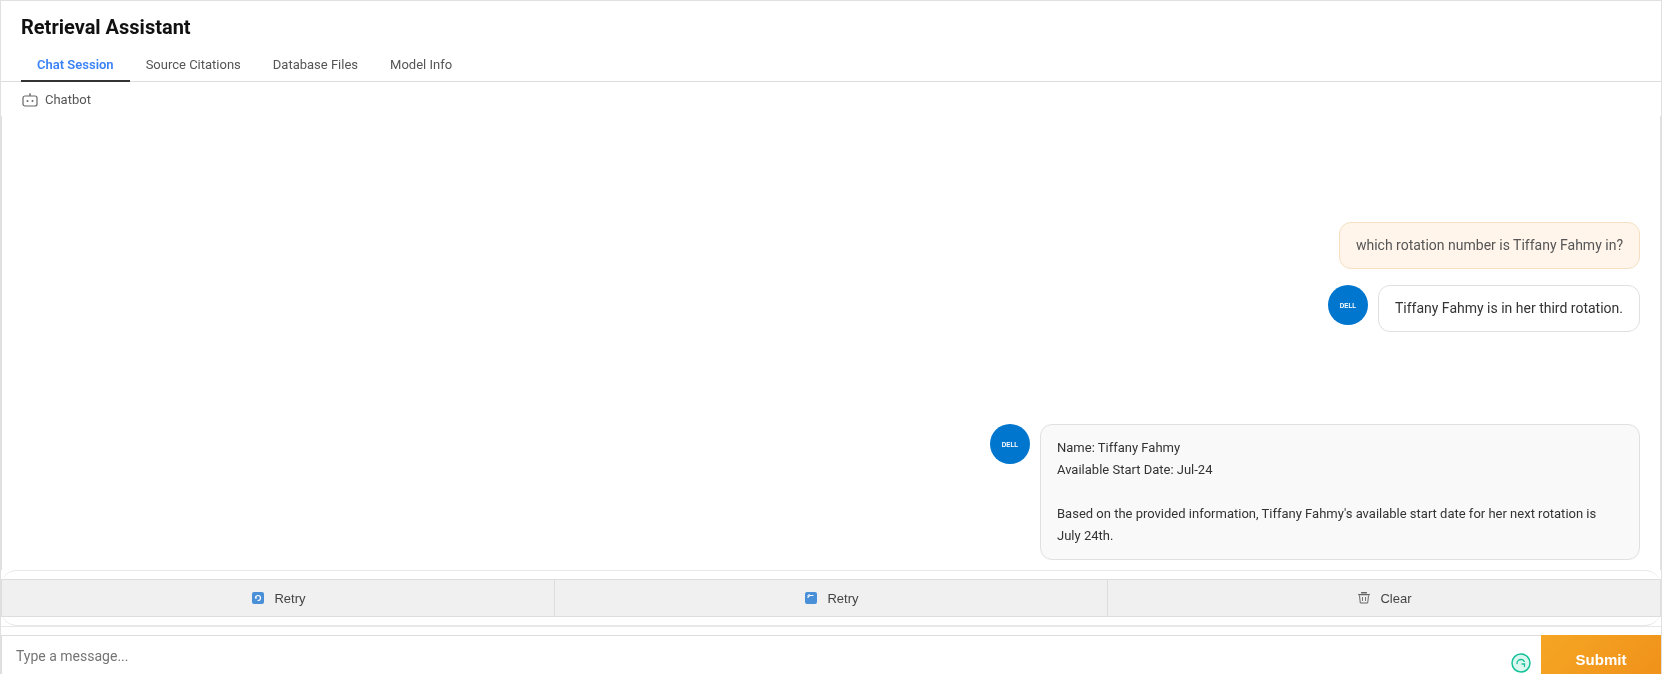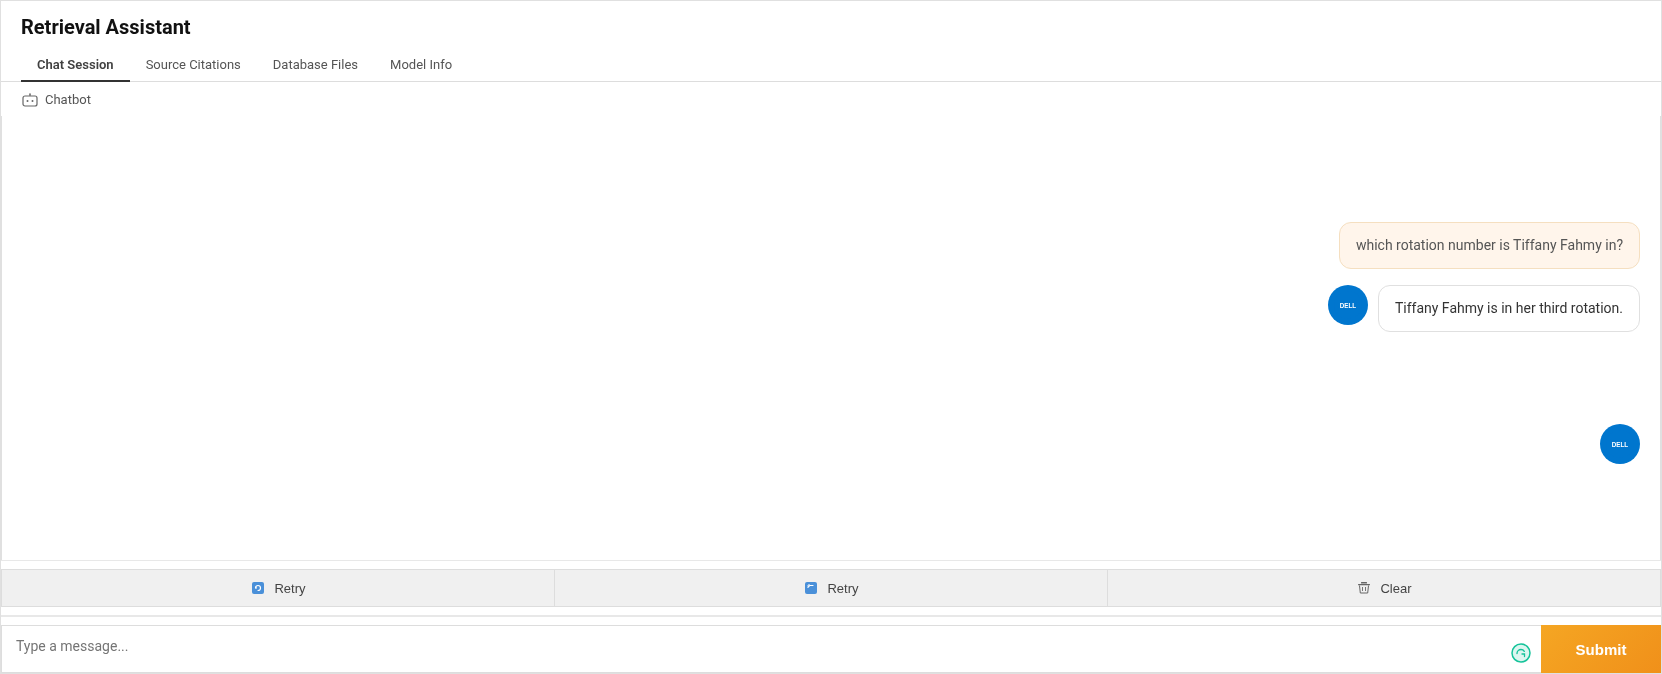--- a/index.html
+++ b/index.html
@@ -31,21 +31,21 @@
     }
     .tab {
       padding: 8px 16px;
       cursor: pointer;
       font-size: 13px;
       color: #555;
       border-bottom: 2px solid transparent;
       margin-bottom: -1px;
     }
     .tab.active {
-      color: #404040;
+      color: #3b82f6;
       border-bottom: 2px solid #333;
       font-weight: 600;
       text-align: right;
     }
     .chat-area-wrapper {
       flex: 1;
       display: flex;
       flex-direction: column;
       overflow: hidden;
     }
@@ -133,20 +133,21 @@
     }
     .bubble.bot.info {
       background: #f9f9f9;
     }
     .action-buttons {
       display: flex;
       gap: 0;
       padding: 8px 0;
       border-top: 1px solid #e8e8e8;
       border-bottom: 1px solid #e8e8e8;
+      border-radius: 16px;
     }
     .action-btn {
       flex: 1;
       display: flex;
       align-items: center;
       justify-content: center;
       gap: 8px;
       padding: 10px 16px;
       background: #f0f0f0;
       border: 1px solid #ddd;
@@ -277,20 +278,28 @@
       <div class="spacer-mid"></div>
 
 
       <div class="message-row bot">
         <div class="avatar">
           <svg viewBox="0 0 40 40" fill="none">
             <circle cx="20" cy="20" r="20" fill="#0076ce"></circle>
             <text x="50%" y="55%" text-anchor="middle" fill="white" font-size="9" font-weight="bold" dominant-baseline="middle" font-family="sans-serif">DELL</text>
           </svg>
         </div>
+        <div class="bubble bot info">
+          <div class="bubble-info-content">
+            Name: Tiffany Fahmy<br>
+            Available Start Date: Jul-24<br>
+            <br>
+            Based on the provided information, Tiffany Fahmy's available start date for her next rotation is July 24th.
+          </div>
+        </div>
       </div>
     </div>
 
     <div class="action-buttons">
       <button class="action-btn">
         <span class="btn-icon">
           <svg width="14" height="14" viewBox="0 0 14 14" fill="none">
             <rect x="1" y="1" width="12" height="12" rx="2" fill="#4a90d9"></rect>
             <path d="M4.5 7a2.5 2.5 0 1 1 2.5 2.5" stroke="white" stroke-width="1.2" fill="none" stroke-linecap="round"></path>
             <polyline points="5,5.5 4.5,7 6,7" stroke="white" stroke-width="1" fill="none" stroke-linejoin="round"></polyline>

